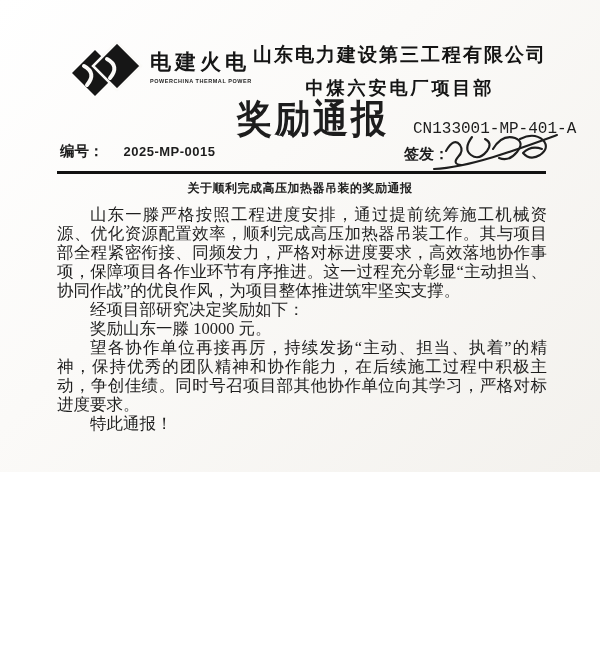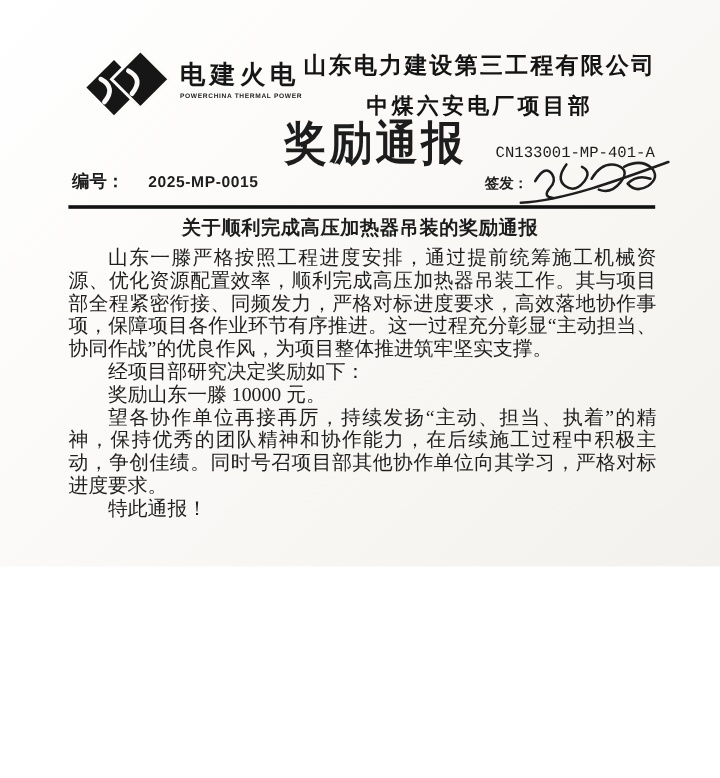--- a/index.html
+++ b/index.html
@@ -16,31 +16,31 @@
   .logo-text { margin-left:6px; margin-top:8px; font-family:"Liberation Sans","DejaVu Sans",sans-serif; }
   .logo-zh { font-size:21px; font-weight:bold; letter-spacing:4px; color:#161616; white-space:nowrap; }
   .logo-en { font-size:5.5px; font-weight:bold; letter-spacing:0.55px; margin-top:2px; color:#222; white-space:nowrap; }
   .org { position:absolute; left:252px; top:42px; width:296px; text-align:center;
          font-family:"Liberation Sans","DejaVu Sans",sans-serif; font-weight:bold; color:#141414; }
   .org-company { font-size:19px; letter-spacing:2px; white-space:nowrap; }
   .org-dept { font-size:18px; letter-spacing:3px; margin-top:8px; white-space:nowrap; }
   
   .doc-type { position:absolute; left:237px; top:93px; font-size:35px; font-weight:bold;
               letter-spacing:3px; white-space:nowrap; transform:scaleY(1.12); transform-origin:top left; }
-  .doc-code { position:absolute; left:413px; top:120px; font-size:13px;
+  .doc-code { position:absolute; left:413px; top:120px; font-size:16px;
               font-family:"Liberation Mono","DejaVu Sans Mono",monospace; white-space:nowrap; }
   .meta-number { position:absolute; left:60px; top:142px; font-size:14.5px; font-weight:bold; white-space:nowrap; }
   .meta-number .num-value { font-family:"Liberation Sans","DejaVu Sans",sans-serif; font-size:13px;
               font-weight:700; letter-spacing:0.5px; margin-left:20px; }
-  .meta-issuer { position:absolute; left:404px; top:145px; font-size:12px; font-weight:bold; white-space:nowrap; }
+  .meta-issuer { position:absolute; left:404px; top:145px; font-size:15px; font-weight:bold; white-space:nowrap; }
   .signature { position:absolute; left:430px; top:122px; width:132px; height:54px; }
   .rule { position:absolute; left:57px; top:171px; width:489px; height:2.5px; background:#121212; }
   
   .doc-title { position:absolute; left:0; top:180px; width:100%; text-align:center;
-               font-size:16px; font-weight:bold; letter-spacing:0.5px; }
+               font-size:12px; font-weight:bold; letter-spacing:0.5px; }
   .body-text { position:absolute; left:57px; top:205px; width:490px;
                font-size:16.5px; line-height:19px; text-align:justify; color:#1f1f1f; }
   .body-text p { text-indent:2em; margin:0; }
   
   .stamp { position:absolute; left:368px; top:514px; width:146px; height:134px; opacity:0.88; }
   .date-line { position:absolute; left:372px; top:564px; font-size:20px; letter-spacing:0.5px;
                color:#1b1b1b; white-space:nowrap; z-index:5; }
 </style>
 </head>
 <body>

